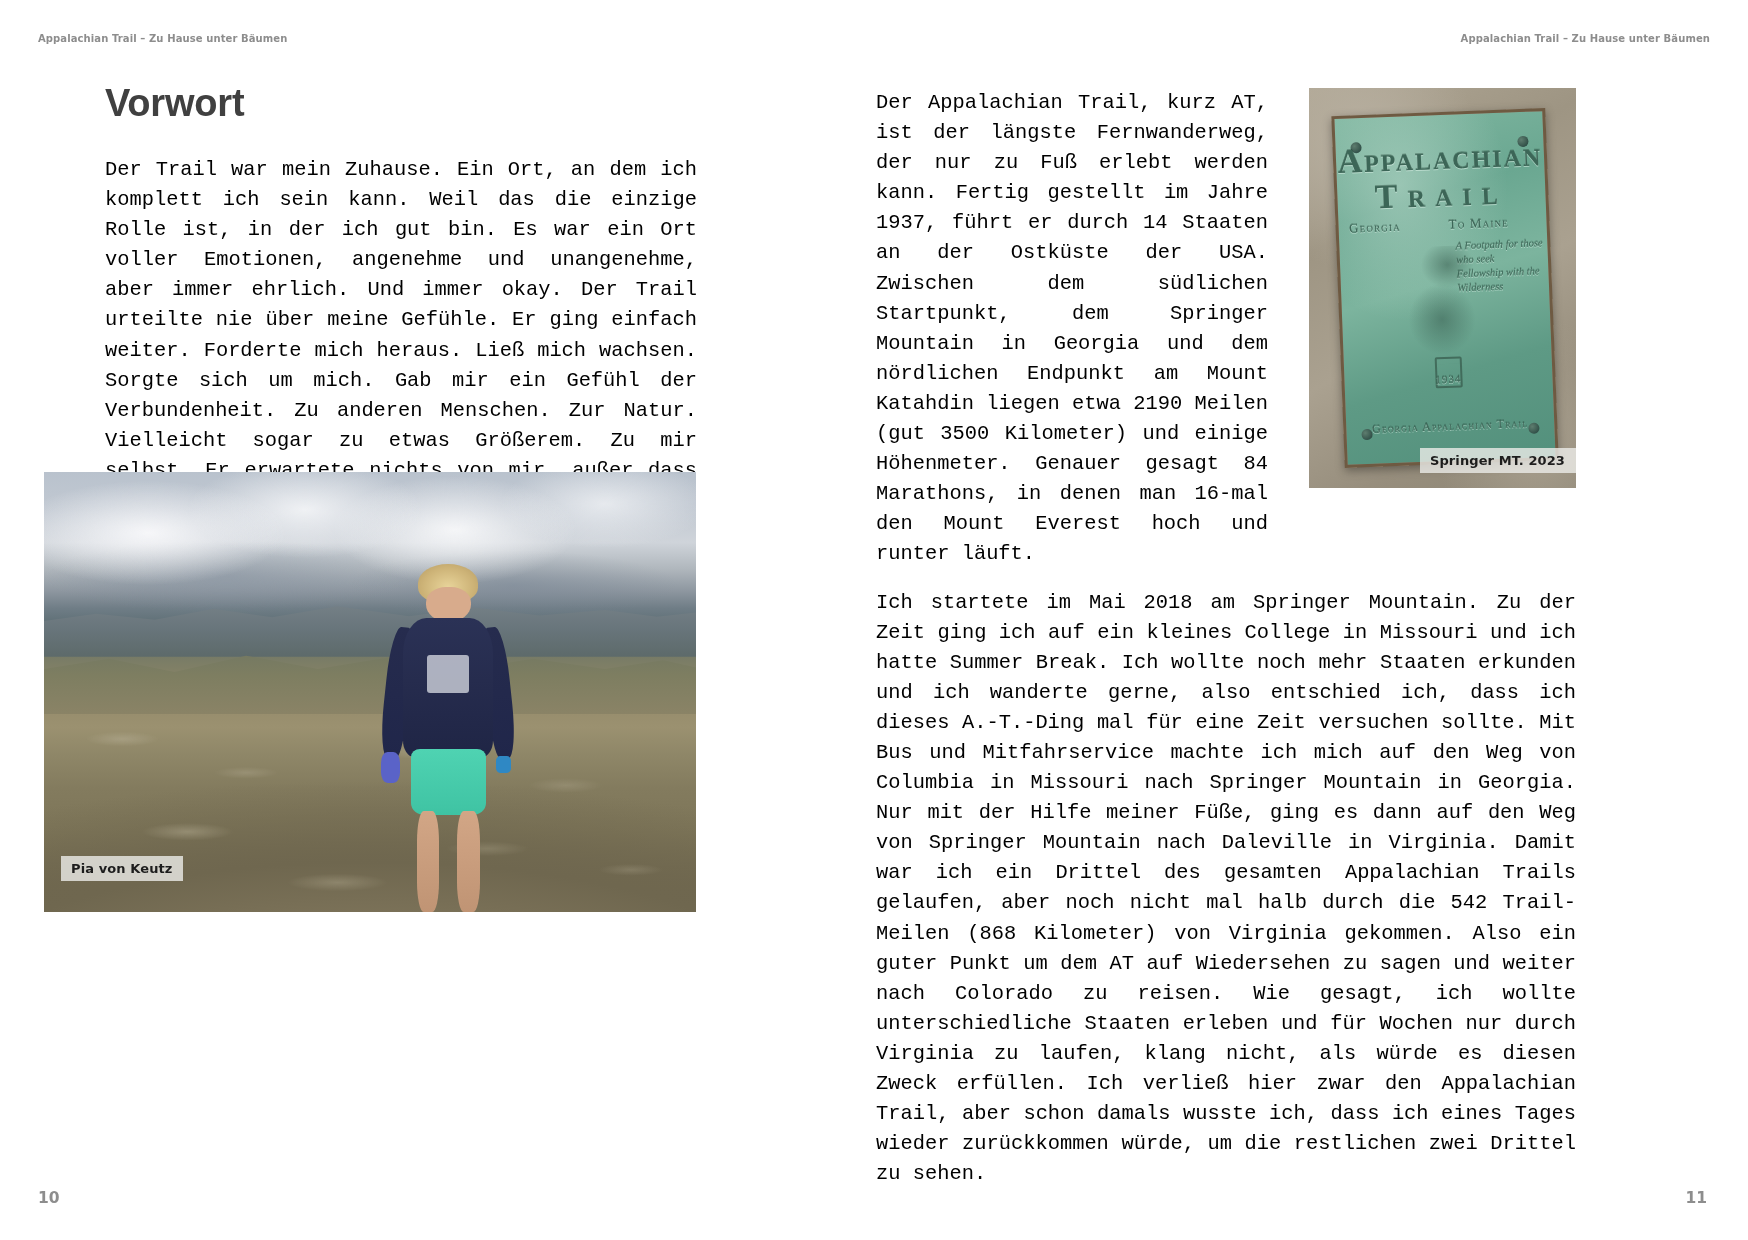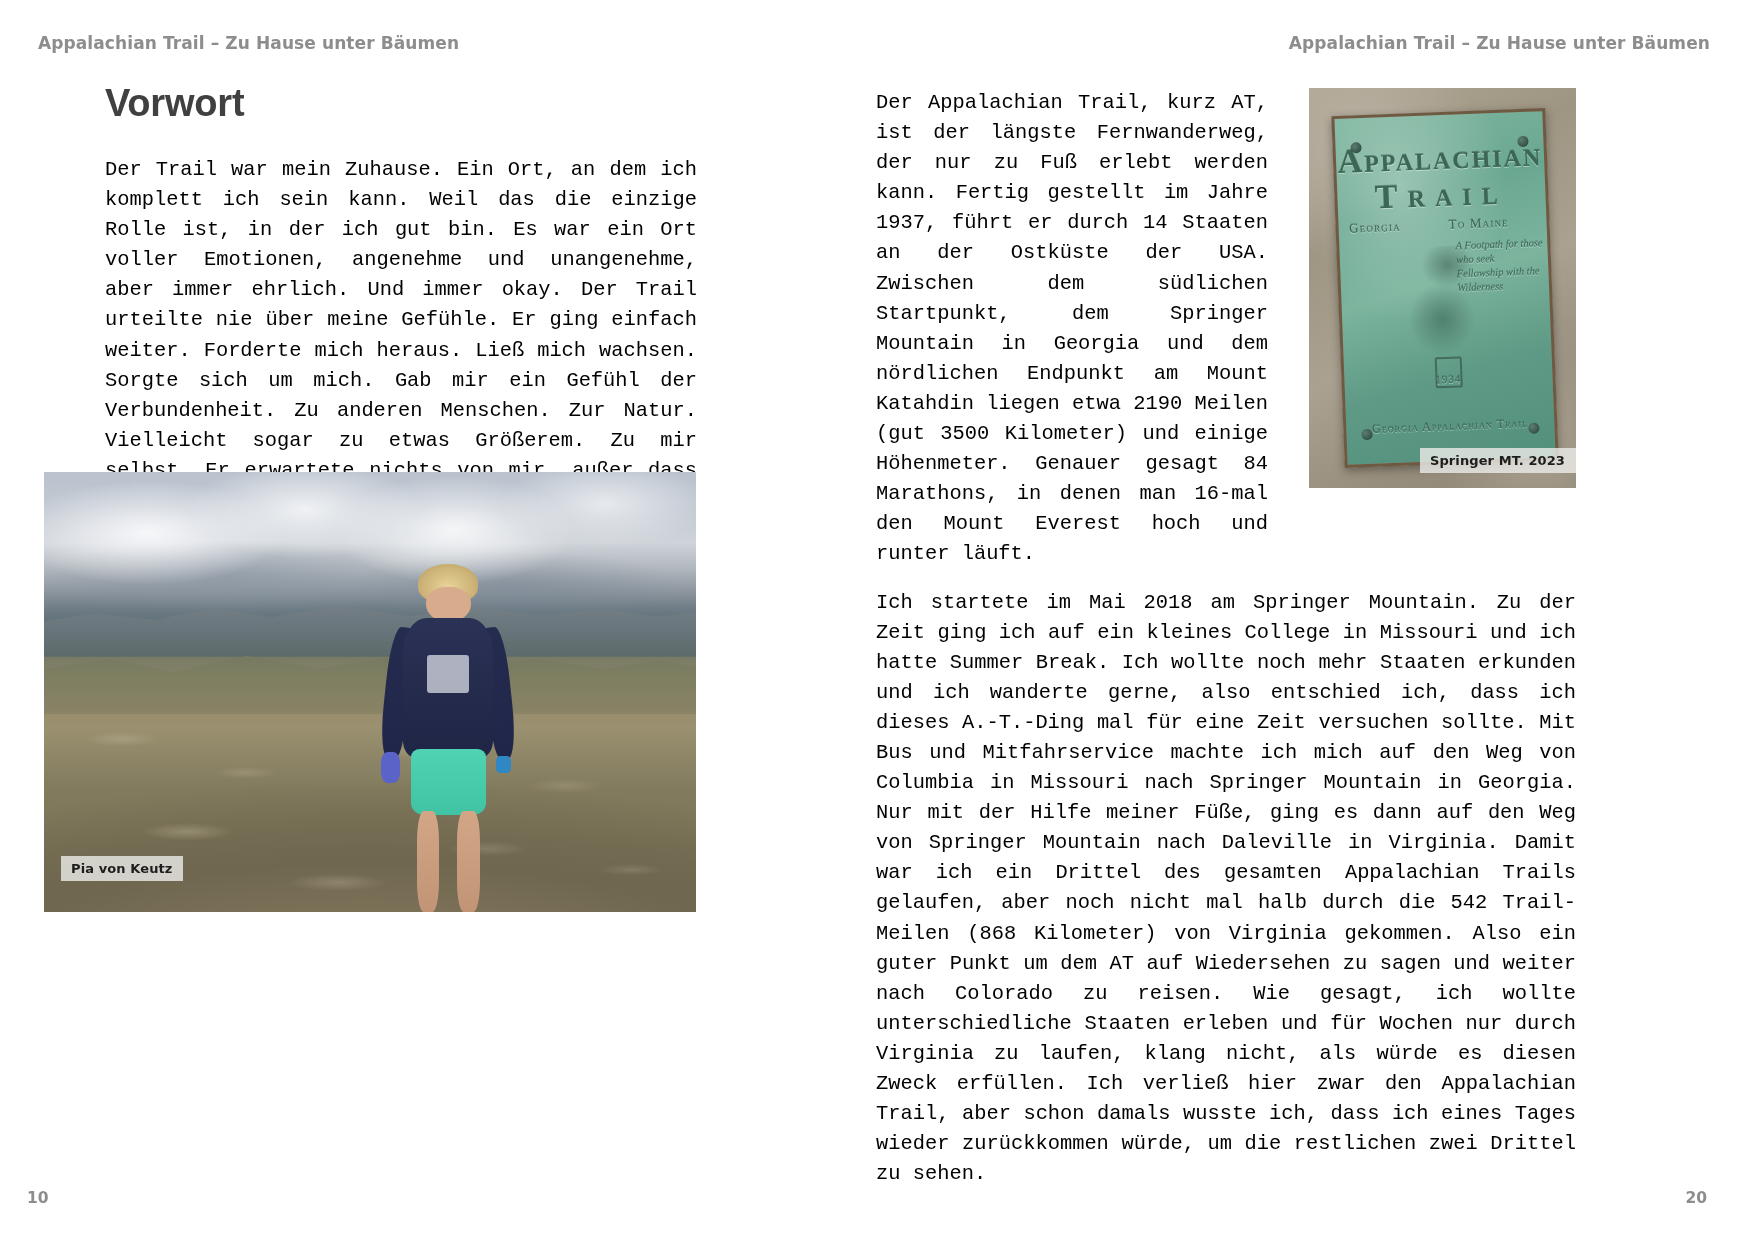--- a/index.html
+++ b/index.html
@@ -18,38 +18,38 @@
     height: 1240px;
     background: #ffffff;
   }
 
   
   .running-head {
     position: absolute;
     top: 33px;
     font-family: "DejaVu Sans", sans-serif;
     font-weight: 700;
-    font-size: 17px;
+    font-size: 10px;
     letter-spacing: 0.1px;
     color: #8d8d8d;
     white-space: nowrap;
   }
   .running-head.left  { left: 38px; }
   .running-head.right { right: 38px; }
 
   
   .folio {
     position: absolute;
     bottom: 33px;
     font-family: "DejaVu Sans", sans-serif;
     font-weight: 700;
     font-size: 15.5px;
     color: #8d8d8d;
   }
-  .folio.left  { left: 27px; text-align: center; }
+  .folio.left  { left: 38px; text-align: center; }
   .folio.right { right: 41px; }
 
   
   .page { position: absolute; top: 0; height: 1240px; }
   .page-left  { left: 0;    width: 874px; }
   .page-right { left: 874px; width: 874px; }
 
   
   .chapter-title {
     position: absolute;
@@ -380,16 +380,16 @@
           </div>
 
           <div class="photo-caption" style="right:0px; bottom:15px;">Springer MT. 2023</div>
         </div>
       </div>
 
       <p class="body-text">Der Appalachian Trail, kurz AT, ist der längste Fernwanderweg, der nur zu Fuß erlebt werden kann. Fertig gestellt im Jahre 1937, führt er durch 14 Staaten an der Ostküste der USA. Zwischen dem südlichen Startpunkt, dem Springer Mountain in Georgia und dem nördlichen Endpunkt am Mount Katahdin liegen etwa 2190 Meilen (gut 3500 Kilometer) und einige Höhenmeter. Genauer gesagt 84 Marathons, in denen man 16-mal den Mount Everest hoch und runter läuft.</p>
       <p class="body-text">Ich startete im Mai 2018 am Springer Mountain. Zu der Zeit ging ich auf ein kleines College in Missouri und ich hatte Summer Break. Ich wollte noch mehr Staaten erkunden und ich wanderte gerne, also entschied ich, dass ich dieses A.-T.-Ding mal für eine Zeit versuchen sollte. Mit Bus und Mitfahrservice machte ich mich auf den Weg von Columbia in Missouri nach Springer Mountain in Georgia. Nur mit der Hilfe meiner Füße, ging es dann auf den Weg von Springer Mountain nach Daleville in Virginia. Damit war ich ein Drittel des gesamten Appalachian Trails gelaufen, aber noch nicht mal halb durch die 542 Trail-Meilen (868 Kilometer) von Virginia gekommen. Also ein guter Punkt um dem AT auf Wiedersehen zu sagen und weiter nach Colorado zu reisen. Wie gesagt, ich wollte unterschiedliche Staaten erleben und für Wochen nur durch Virginia zu laufen, klang nicht, als würde es diesen Zweck erfüllen. Ich verließ hier zwar den Appalachian Trail, aber schon damals wusste ich, dass ich eines Tages wieder zurückkommen würde, um die restlichen zwei Drittel zu sehen.</p>
     </div>
 
-    <div class="folio right">20</div>
+    <div class="folio right">11</div>
   </div>
 
 </div>
 
 </body></html>

